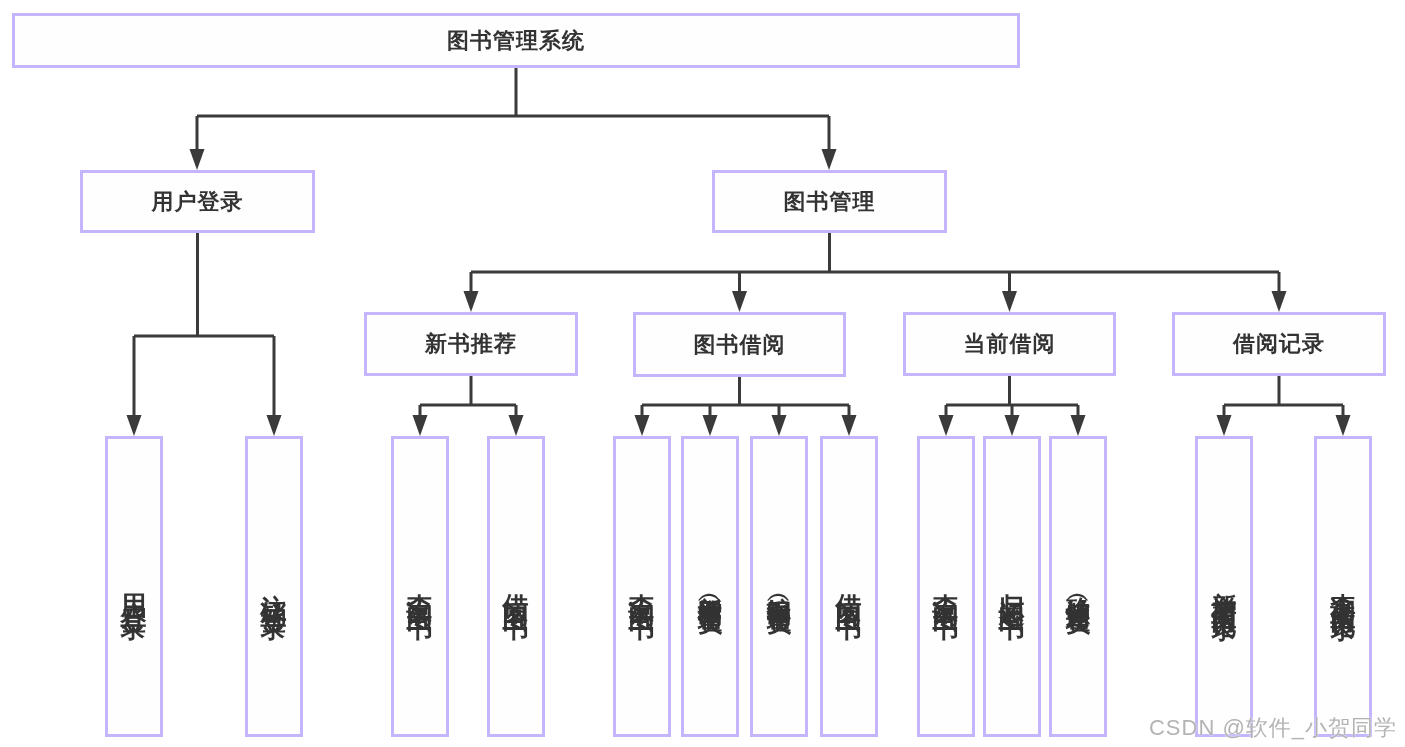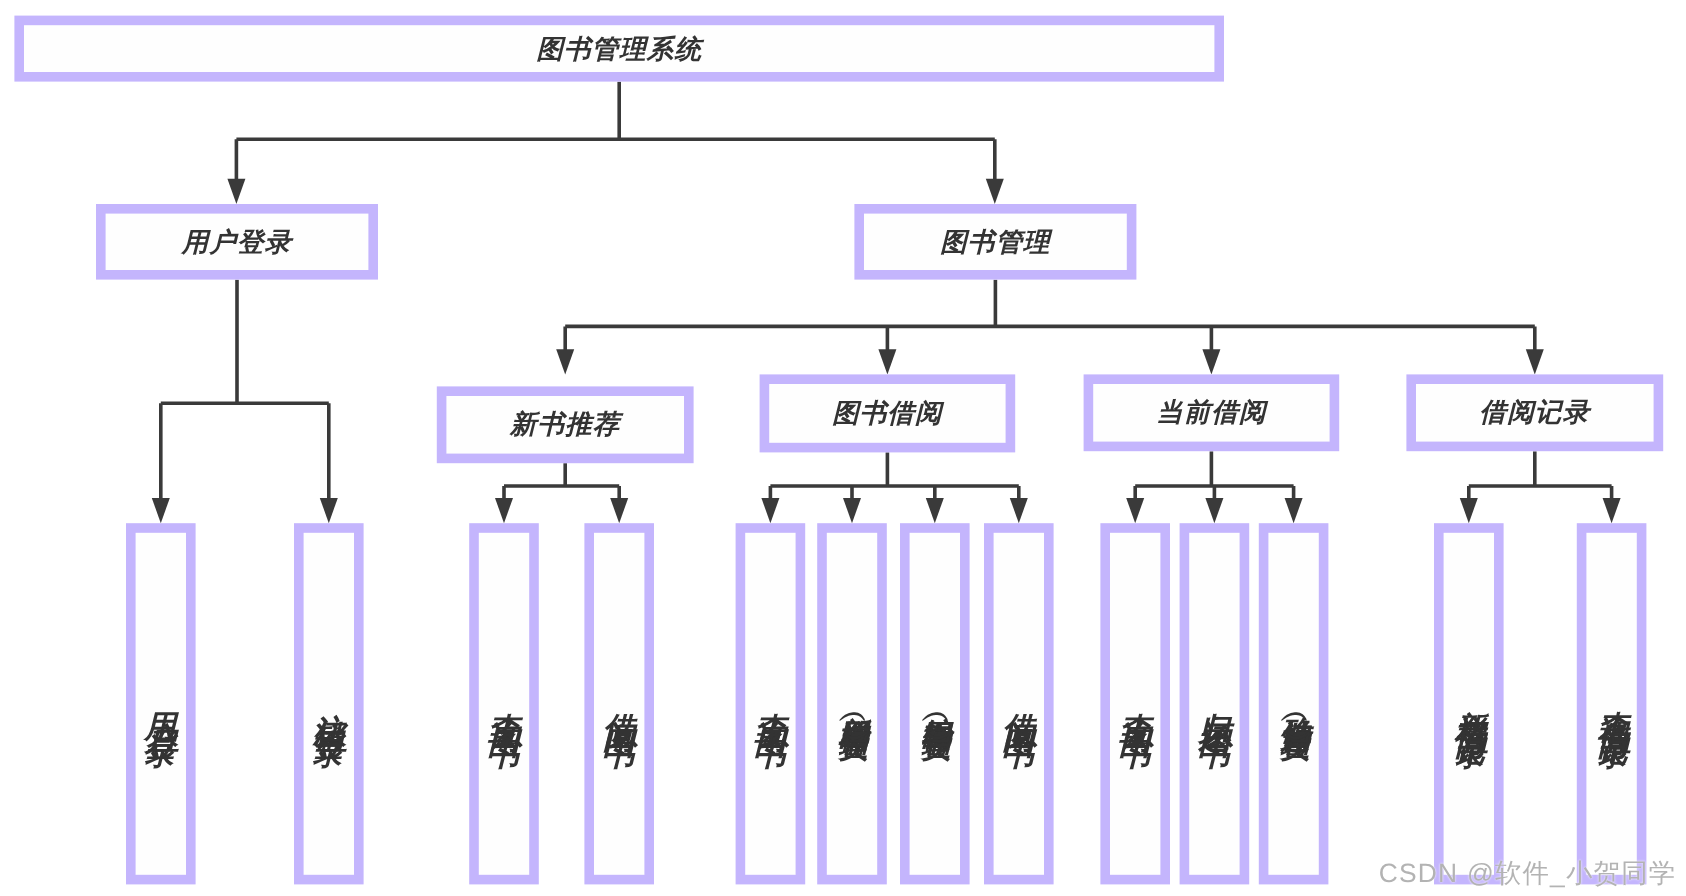--- a/index.html
+++ b/index.html
@@ -17,28 +17,27 @@
   }
   svg.connectors {
     position: absolute;
     left: 0;
     top: 0;
     z-index: 1;
   }
   .node {
     position: absolute;
     box-sizing: border-box;
-    border: 8px solid #c4b5fd;
+    border: 3px solid #c4b5fd;
     background: #fefefe;
     display: flex;
     align-items: center;
     justify-content: center;
     color: #333333;
     z-index: 2;
-    font-style: italic;
   }
   .node.hbox {
     font-size: 22px;
     font-weight: 600;
     letter-spacing: 1px;
   }
   .node.leaf {
     top: 436px;
     width: 58px;
     height: 301px;
@@ -53,21 +52,21 @@
   .vtext.vshort { letter-spacing: 7px; }
   .vtext.vmed   { letter-spacing: 5px; font-size: 25px; }
   .vtext.vlong  { letter-spacing: 2px; font-size: 24px; }
 
   
   #n-root { left: 12px; top: 13px; width: 1008px; height: 55px; }
   
   #n-user-login      { left: 80px;  top: 170px; width: 235px; height: 63px; }
   #n-book-management { left: 712px; top: 170px; width: 235px; height: 63px; justify-content: center; }
   
-  #n-new-book-recommend { left: 364px;  top: 322px; width: 214px; height: 64px; }
+  #n-new-book-recommend { left: 364px;  top: 312px; width: 214px; height: 64px; }
   #n-book-borrow        { left: 633px;  top: 312px; width: 213px; height: 65px; }
   #n-current-borrow     { left: 903px;  top: 312px; width: 213px; height: 64px; }
   #n-borrow-records     { left: 1172px; top: 312px; width: 214px; height: 64px; text-align: right; }
   
   #n-leaf-user-login       { left: 105px;  }
   #n-leaf-logout           { left: 245px;  }
   #n-leaf-query-book-1     { left: 391px;  }
   #n-leaf-borrow-book-1    { left: 487px;  }
   #n-leaf-query-book-2     { left: 613px;  }
   #n-leaf-add-book         { left: 681px;  }

